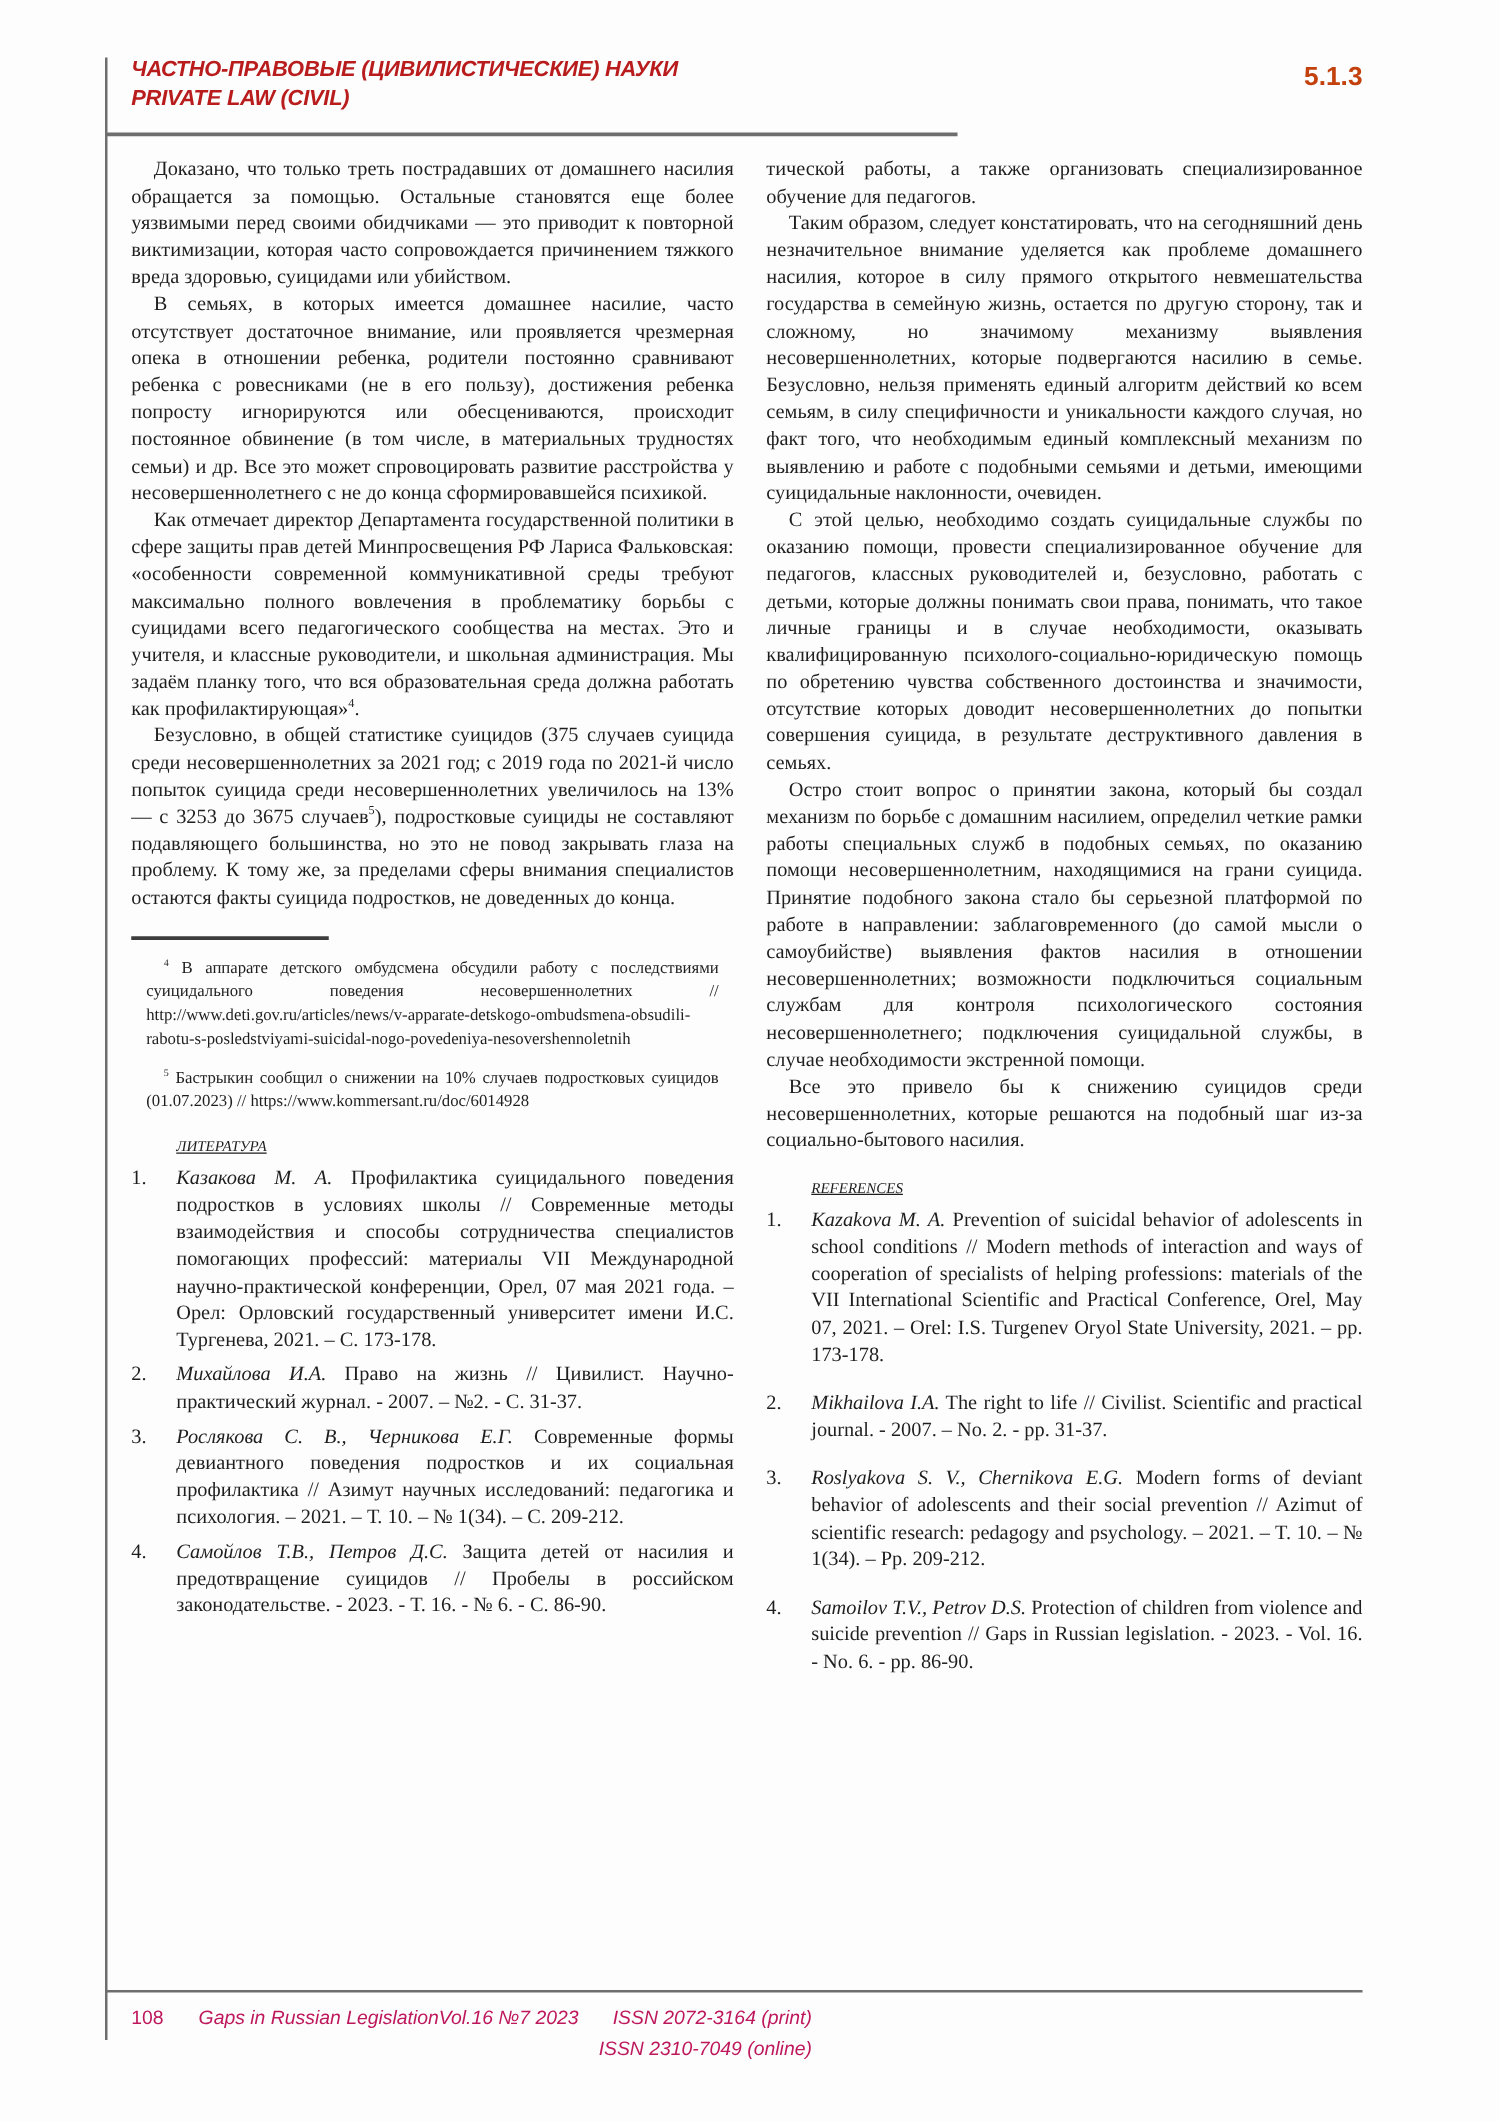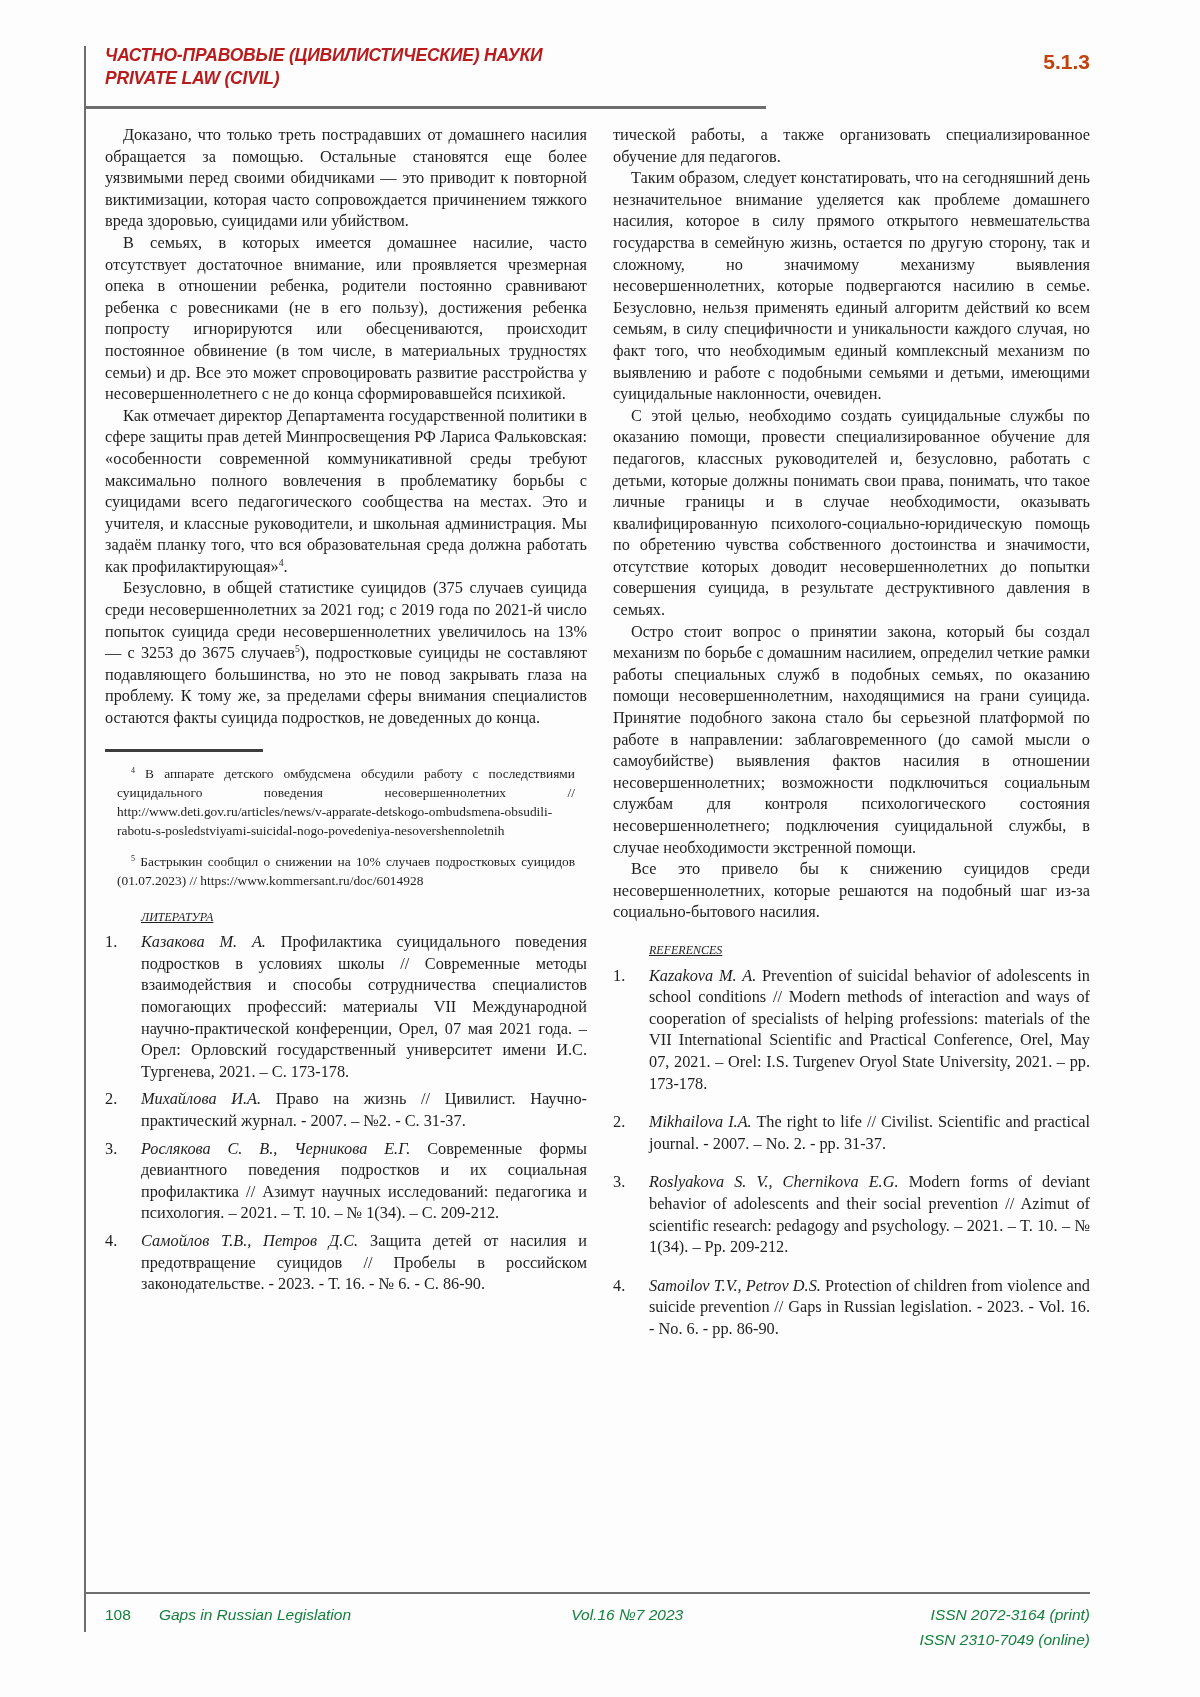--- a/index.html
+++ b/index.html
@@ -31,21 +31,21 @@
   .fn-sep{margin:20px 0 7px 0;width:158px;border-top:3px solid #3d3d3d;}
   .footnote{margin:12px;font-size:13.4px;line-height:19px;text-indent:14px;text-align:justify;}
   
   .list-heading{margin:17px 0 3px 36px;font-size:12px;font-weight:400;font-style:italic;text-decoration:underline;}
   .ref-item{display:flex;margin:0 0 6px 0;}
   .col-right .ref-item{margin:0 0 17px 0;}
   .ref-num{flex:0 0 36px;width:36px;}
   .ref-text{flex:1;text-align:justify;}
   .ref-text i{font-style:italic;}
   
-  .footer{position:absolute;left:105px;top:1602px;width:985px;display:flex;justify-content:space-between;align-items:flex-start;font-size:15.5px;line-height:25px;color:#15803d;}
+  .footer{position:absolute;left:105px;top:1602px;width:985px;display:flex;align-items:flex-start;font-size:15.5px;line-height:25px;color:#be185d;}
   .f-left{display:flex;gap:28px;}
   .f-num{font-style:normal;}
   .f-journal,.f-center,.f-right{font-style:italic;}
   .f-right{text-align:right;margin-left:16px;}
 </style>
 </head>
 <body>
 
 <div class="page">
 

